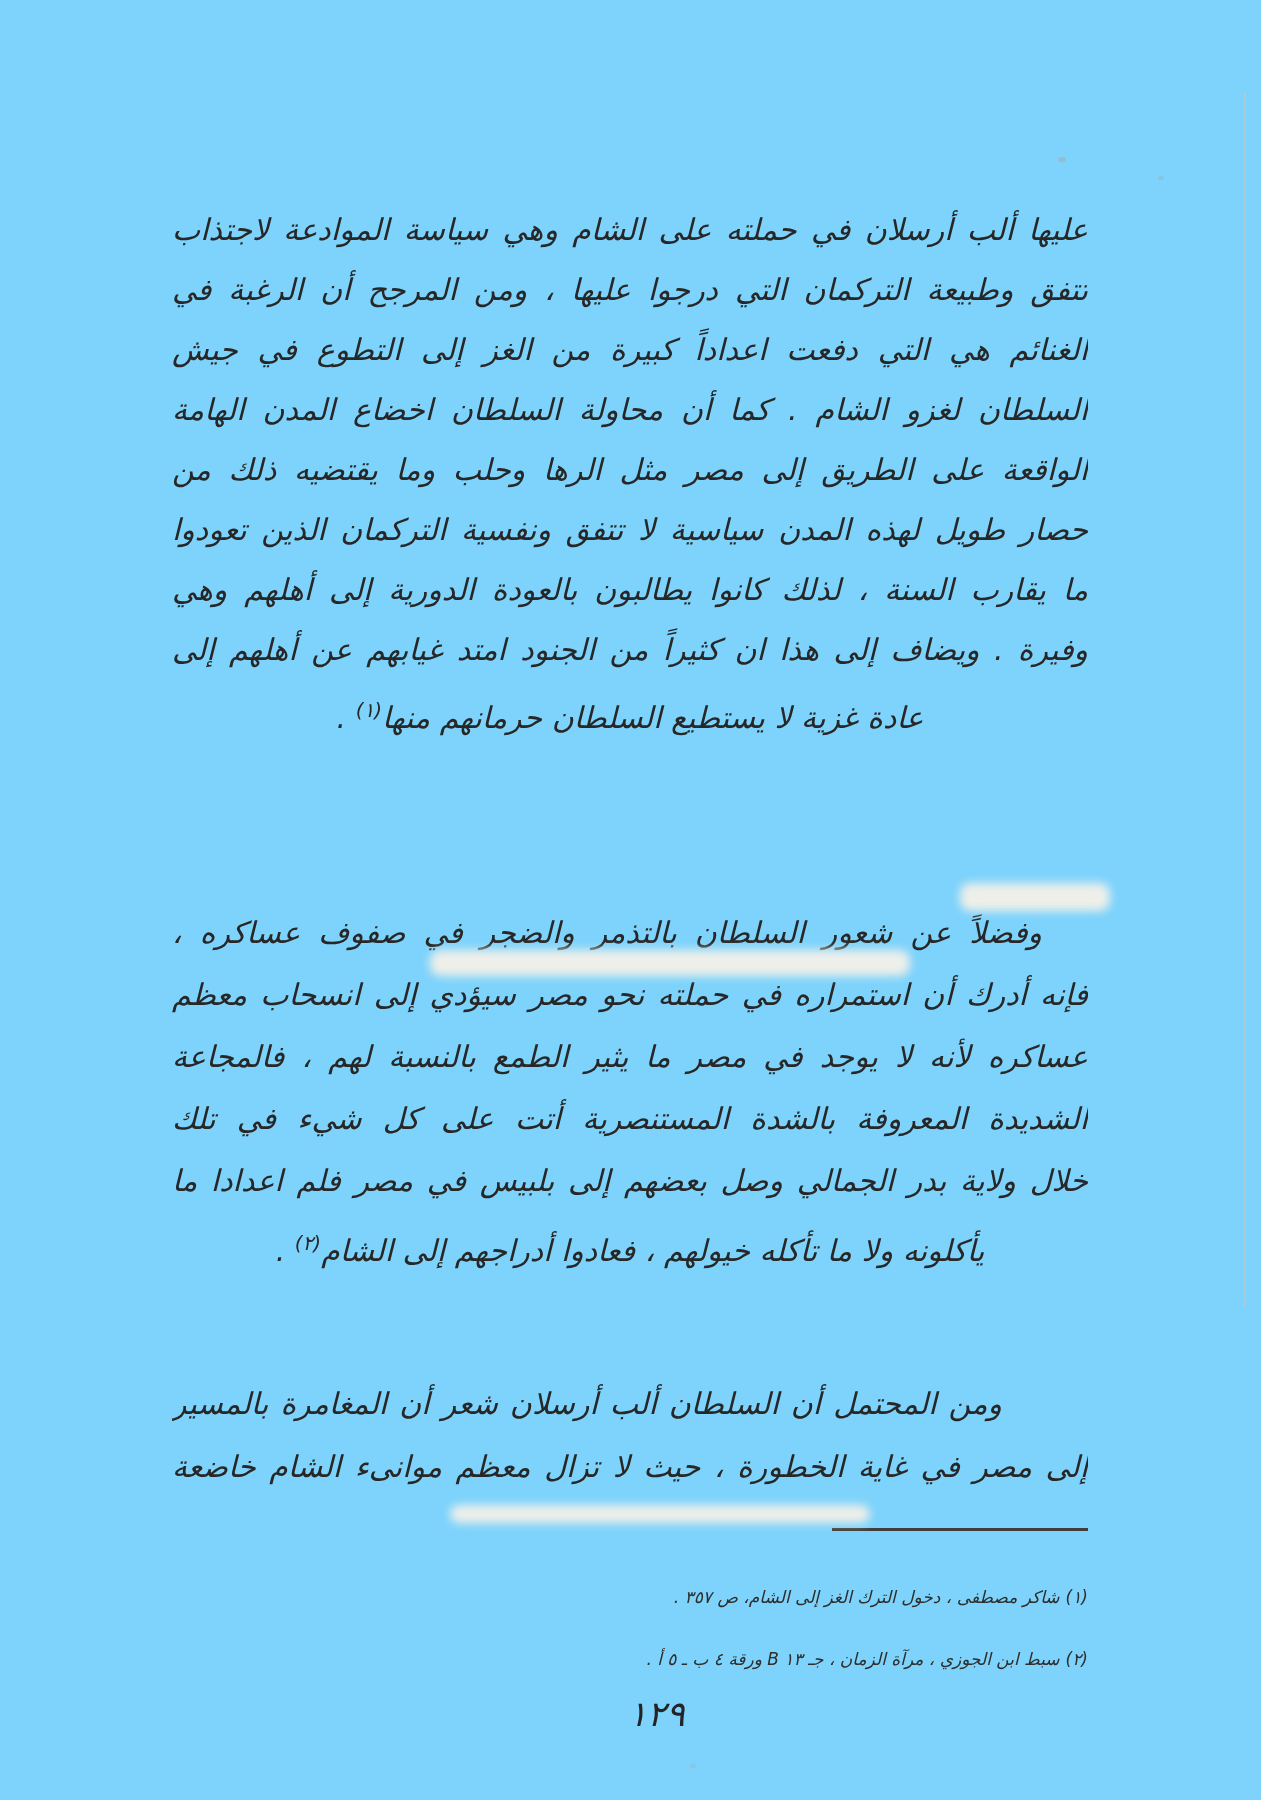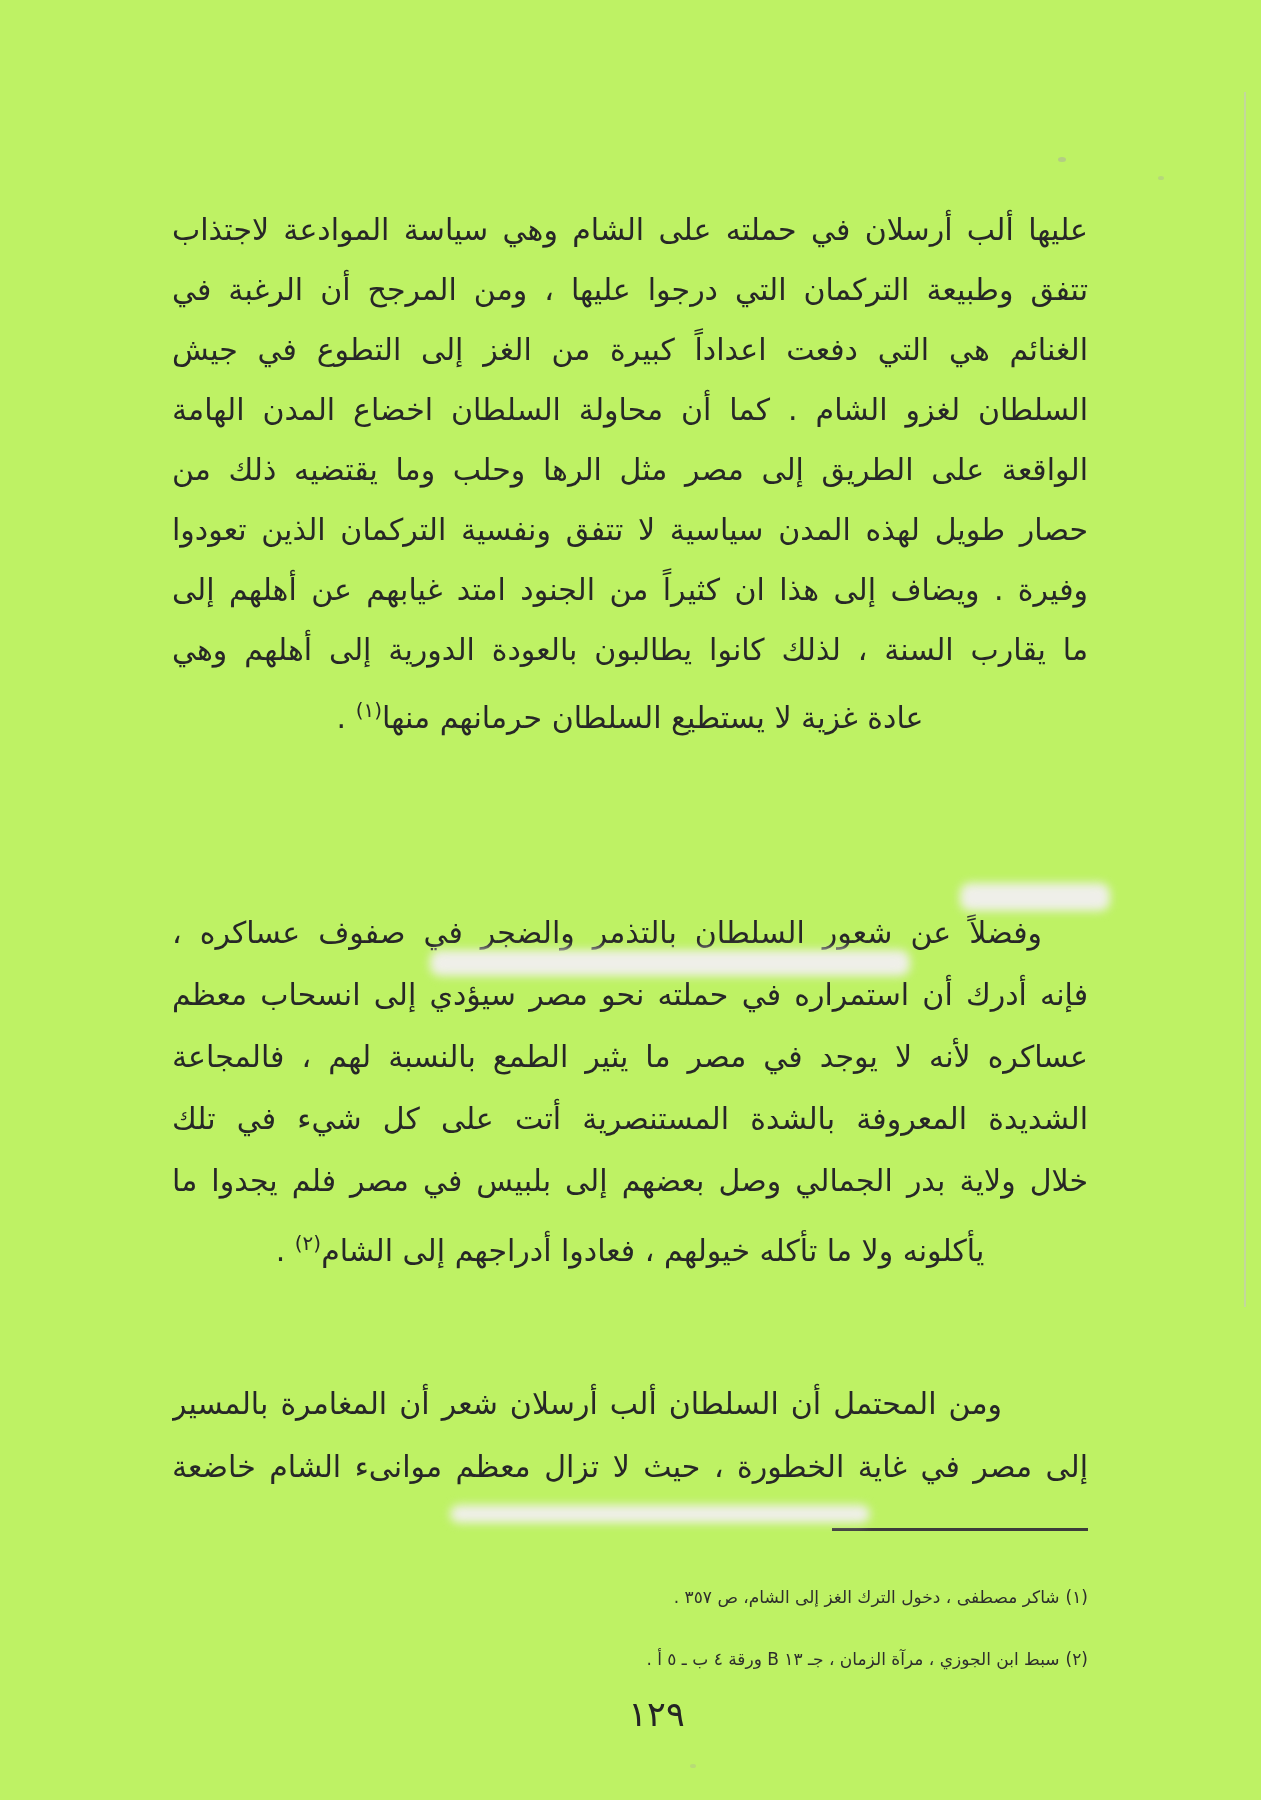--- a/index.html
+++ b/index.html
@@ -11,21 +11,22 @@
     height: 1800px;
     position: relative;
     background: #fcfcfa;
     overflow: hidden;
     font-family: "DejaVu Sans", sans-serif;
     color: #262626;
   }
   .scan-page {
     position: absolute;
     inset: 0;
-    background: #bef264;
+    background: #7dd3fc;
+    font-style: italic;
   }
   
   .textblock {
     position: absolute;
     left: 172px;
     width: 916px;
     direction: rtl;
     font-size: 30px;
     color: #272727;
   }
@@ -117,33 +118,33 @@
 
 <div class="scan-page">
 
   <div class="textblock para-1">
     <div class="line j">عليها ألب أرسلان في حملته على الشام وهي سياسة الموادعة لاجتذاب</div>
     <div class="line j">تتفق وطبيعة التركمان التي درجوا عليها ، ومن المرجح أن الرغبة في</div>
     <div class="line j">الغنائم هي التي دفعت اعداداً كبيرة من الغز إلى التطوع في جيش</div>
     <div class="line j">السلطان لغزو الشام . كما أن محاولة السلطان اخضاع المدن الهامة</div>
     <div class="line j">الواقعة على الطريق إلى مصر مثل الرها وحلب وما يقتضيه ذلك من</div>
     <div class="line j">حصار طويل لهذه المدن سياسية لا تتفق ونفسية التركمان الذين تعودوا</div>
+    <div class="line j">ما يقارب السنة ، لذلك كانوا يطالبون بالعودة الدورية إلى أهلهم وهي</div>
     <div class="line j">وفيرة . ويضاف إلى هذا ان كثيراً من الجنود امتد غيابهم عن أهلهم إلى</div>
-    <div class="line j">ما يقارب السنة ، لذلك كانوا يطالبون بالعودة الدورية إلى أهلهم وهي</div>
     <div class="line">
       <span>عادة غزية لا يستطيع السلطان حرمانهم منها</span><sup class="fn-ref">(١)</sup><span> .</span>
     </div>
   </div>
 
   <div class="textblock para-2">
     <div class="line j indent-sm">وفضلاً عن شعور السلطان بالتذمر والضجر في صفوف عساكره ،</div>
     <div class="line j">فإنه أدرك أن استمراره في حملته نحو مصر سيؤدي إلى انسحاب معظم</div>
     <div class="line j">عساكره لأنه لا يوجد في مصر ما يثير الطمع بالنسبة لهم ، فالمجاعة</div>
     <div class="line j">الشديدة المعروفة بالشدة المستنصرية أتت على كل شيء في تلك</div>
-    <div class="line j">خلال ولاية بدر الجمالي وصل بعضهم إلى بلبيس في مصر فلم يجدوا ما</div>
+    <div class="line j">خلال ولاية بدر الجمالي وصل بعضهم إلى بلبيس في مصر فلم اعدادا ما</div>
     <div class="line">
       <span>يأكلونه ولا ما تأكله خيولهم ، فعادوا أدراجهم إلى الشام</span><sup class="fn-ref">(٢)</sup><span> .</span>
     </div>
   </div>
 
   <div class="textblock para-3">
     <div class="line j indent-lg">ومن المحتمل أن السلطان ألب أرسلان شعر أن المغامرة بالمسير</div>
     <div class="line j">إلى مصر في غاية الخطورة ، حيث لا تزال معظم موانىء الشام خاضعة</div>
   </div>
 

